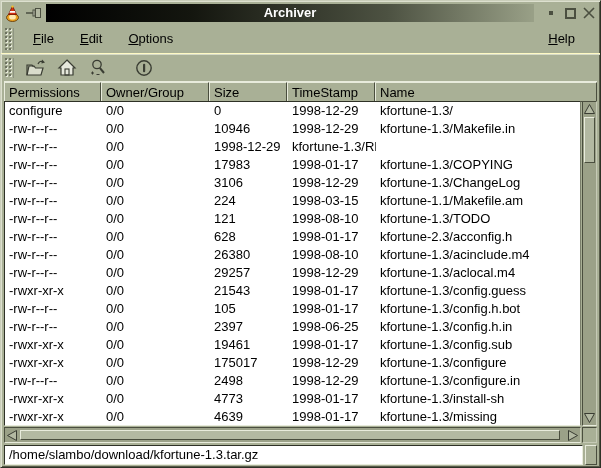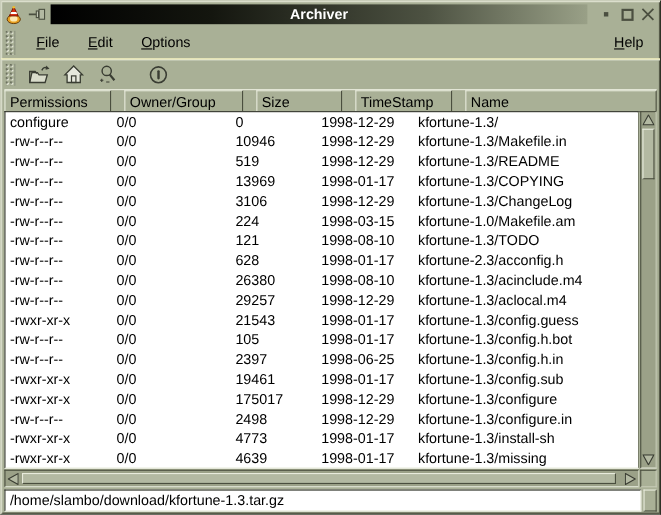--- a/index.html
+++ b/index.html
@@ -39,35 +39,35 @@
   }
   .gripper {
     width: 9px; height: 22px; margin-right: 14px;
     background-image:
       radial-gradient(circle at 1px 1px, #6e7360 1px, transparent 1.2px),
       radial-gradient(circle at 2px 2px, #e6e9da 1px, transparent 1.2px);
     background-size: 4px 4px;
     border-right: 1px solid #8d9380;
   }
   .menu-item { padding: 2px 5px; margin-right: 16px; cursor: default; }
-  .menu-help { margin-left: auto; margin-right: 2px; padding: 2px 5px; cursor:default; }
+  .menu-help { margin-left: auto; margin-right: 12px; padding: 2px 5px; cursor:default; }
   .accel { text-decoration: underline; }
 
   
   .toolbar {
     height: 27px; display: flex; align-items: center;
     padding: 0 4px; flex: 0 0 auto;
   }
   .toolbar .gripper { height: 20px; margin-right: 10px; }
   .tool-btn { width: 24px; height: 22px; margin-right: 7px; display:flex; align-items:center; justify-content:center; cursor: default; }
   .tool-btn.gap { margin-left: 15px; }
 
   
   .cols { display: grid; grid-template-columns: 97px 108px 78px 88px 1fr; }
-  .list-header { flex: 0 0 auto; height: 20px; margin: 0 3px 0 3px; border-top:1px solid #e8ebdc;gap:12px; }
+  .list-header { flex: 0 0 auto; height: 20px; margin: 0 3px 0 3px; border-top:1px solid #e8ebdc; }
   .hcell {
     background: #a9b096;
     border-top: 1px solid #e8ebdc; border-left: 1px solid #e8ebdc;
     border-right: 1px solid #4a4e3e; border-bottom: 1px solid #4a4e3e;
     padding: 2px 0 0 4px; height: 20px; overflow: hidden; white-space: nowrap;
     cursor: default;
   }
 
   
   .body-wrap { flex: 1 1 auto; display: flex; margin: 0 3px; min-height: 0; }
@@ -213,44 +213,43 @@
           <div class="row cols">
           <div>-rw-r--r--</div>
           <div>0/0</div>
           <div>10946</div>
           <div>1998-12-29</div>
           <div>kfortune-1.3/Makefile.in</div>
         </div>
           <div class="row cols">
           <div>-rw-r--r--</div>
           <div>0/0</div>
-          <div>519</div>
           <div>1998-12-29</div>
           <div>kfortune-1.3/README</div>
         </div>
           <div class="row cols">
           <div>-rw-r--r--</div>
           <div>0/0</div>
-          <div>13969</div>
+          <div>17983</div>
           <div>1998-01-17</div>
           <div>kfortune-1.3/COPYING</div>
         </div>
           <div class="row cols">
           <div>-rw-r--r--</div>
           <div>0/0</div>
           <div>3106</div>
           <div>1998-12-29</div>
           <div>kfortune-1.3/ChangeLog</div>
         </div>
           <div class="row cols">
           <div>-rw-r--r--</div>
           <div>0/0</div>
           <div>224</div>
           <div>1998-03-15</div>
-          <div>kfortune-1.0/Makefile.am</div>
+          <div>kfortune-1.1/Makefile.am</div>
         </div>
           <div class="row cols">
           <div>-rw-r--r--</div>
           <div>0/0</div>
           <div>121</div>
           <div>1998-08-10</div>
           <div>kfortune-1.3/TODO</div>
         </div>
           <div class="row cols">
           <div>-rw-r--r--</div>

